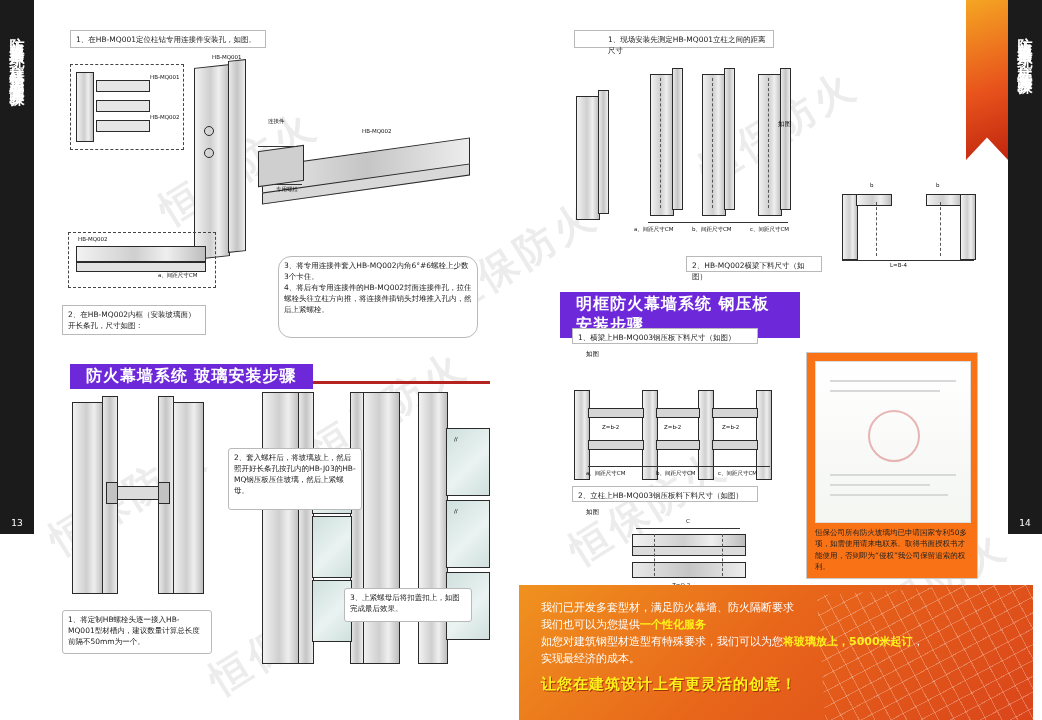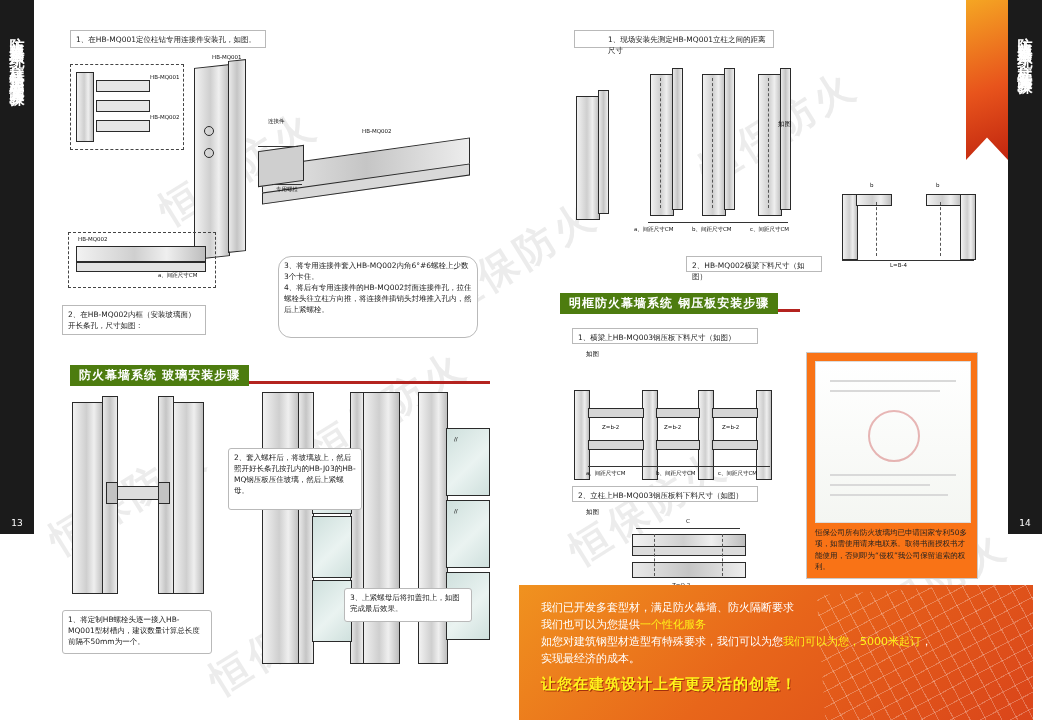--- a/index.html
+++ b/index.html
@@ -52,22 +52,22 @@
     box-sizing:border-box;
   }
   .cap.round{border-radius:3px;}
 
   
   .sectitle{
     position:absolute;height:20px;box-sizing:border-box;
     border-bottom:3px solid #b4231f;
   }
   .sectitle .tbox{
-    display:inline-block;background:#4d7c0f;color:#fff;
-    font-size:12px;font-weight:bold;padding:2px 9px;letter-spacing:1px;
+    display:inline-block;background:#6d28d9;color:#fff;
+    font-size:16px;font-weight:bold;padding:2px 16px;letter-spacing:1px;
   }
 
   
   .draw{position:absolute;}
   .dash{position:absolute;border:1px dashed #444;}
   .solid{position:absolute;border:1px solid #2a2a2a;}
   .fillg{background:linear-gradient(90deg,#f2f2f2,#cfcfcf 45%,#efefef 70%,#bdbdbd);}
   .fillg2{background:linear-gradient(90deg,#e9e9e9,#c5c5c5 50%,#ededed);}
   .glass{background:linear-gradient(135deg,#cfe0dd,#eaf3f1 55%,#cfe0dd);}
   .lbl{position:absolute;font-size:5.5px;color:#111;white-space:nowrap;}
@@ -82,21 +82,21 @@
   }
   .promo .grid{
     position:absolute;right:-30px;bottom:-40px;width:240px;height:190px;
     background:
       repeating-linear-gradient(66deg, rgba(255,255,255,.25) 0 1px, transparent 1px 14px),
       repeating-linear-gradient(-24deg, rgba(255,255,255,.25) 0 1px, transparent 1px 14px);
     transform:rotate(-4deg);
   }
   .promo p{margin:0;font-size:11px;line-height:1.55;}
   .promo .lines{position:absolute;left:22px;top:14px;width:430px;}
-  .promo .hl{color:#fff21a;font-weight:normal;}
+  .promo .hl{color:#fff21a;font-weight:bold;}
   .promo .big{
     font-size:15px;font-weight:bold;color:#fff21a;letter-spacing:1px;margin-top:6px;
     text-shadow:1px 1px 0 #a3300d;
   }
 
   
   .certwrap{
     position:absolute;left:806px;top:352px;width:170px;height:225px;
     border:1px solid #c9c9c9;background:#f97316;
   }
@@ -313,20 +313,20 @@
   </div>
 
   <div class="promo">
     <div class="grid"></div>
     <div class="lines">
       <p>我们已开发多套型材，满足防火幕墙、防火隔断要求</p>
       <p>
         <span>我们也可以为您提供</span><span class="hl">一个性化服务</span>
       </p>
       <p>
-        <span>如您对建筑钢型材造型有特殊要求，我们可以为您</span><span class="hl">我们可以为您，5000米起订</span><span>，</span>
+        <span>如您对建筑钢型材造型有特殊要求，我们可以为您</span><span class="hl">将玻璃放上，5000米起订</span><span>，</span>
       </p>
       <p>实现最经济的成本。</p>
       <p class="big">让您在建筑设计上有更灵活的创意！</p>
     </div>
   </div>
 
 </div>
 
 </body></html>

